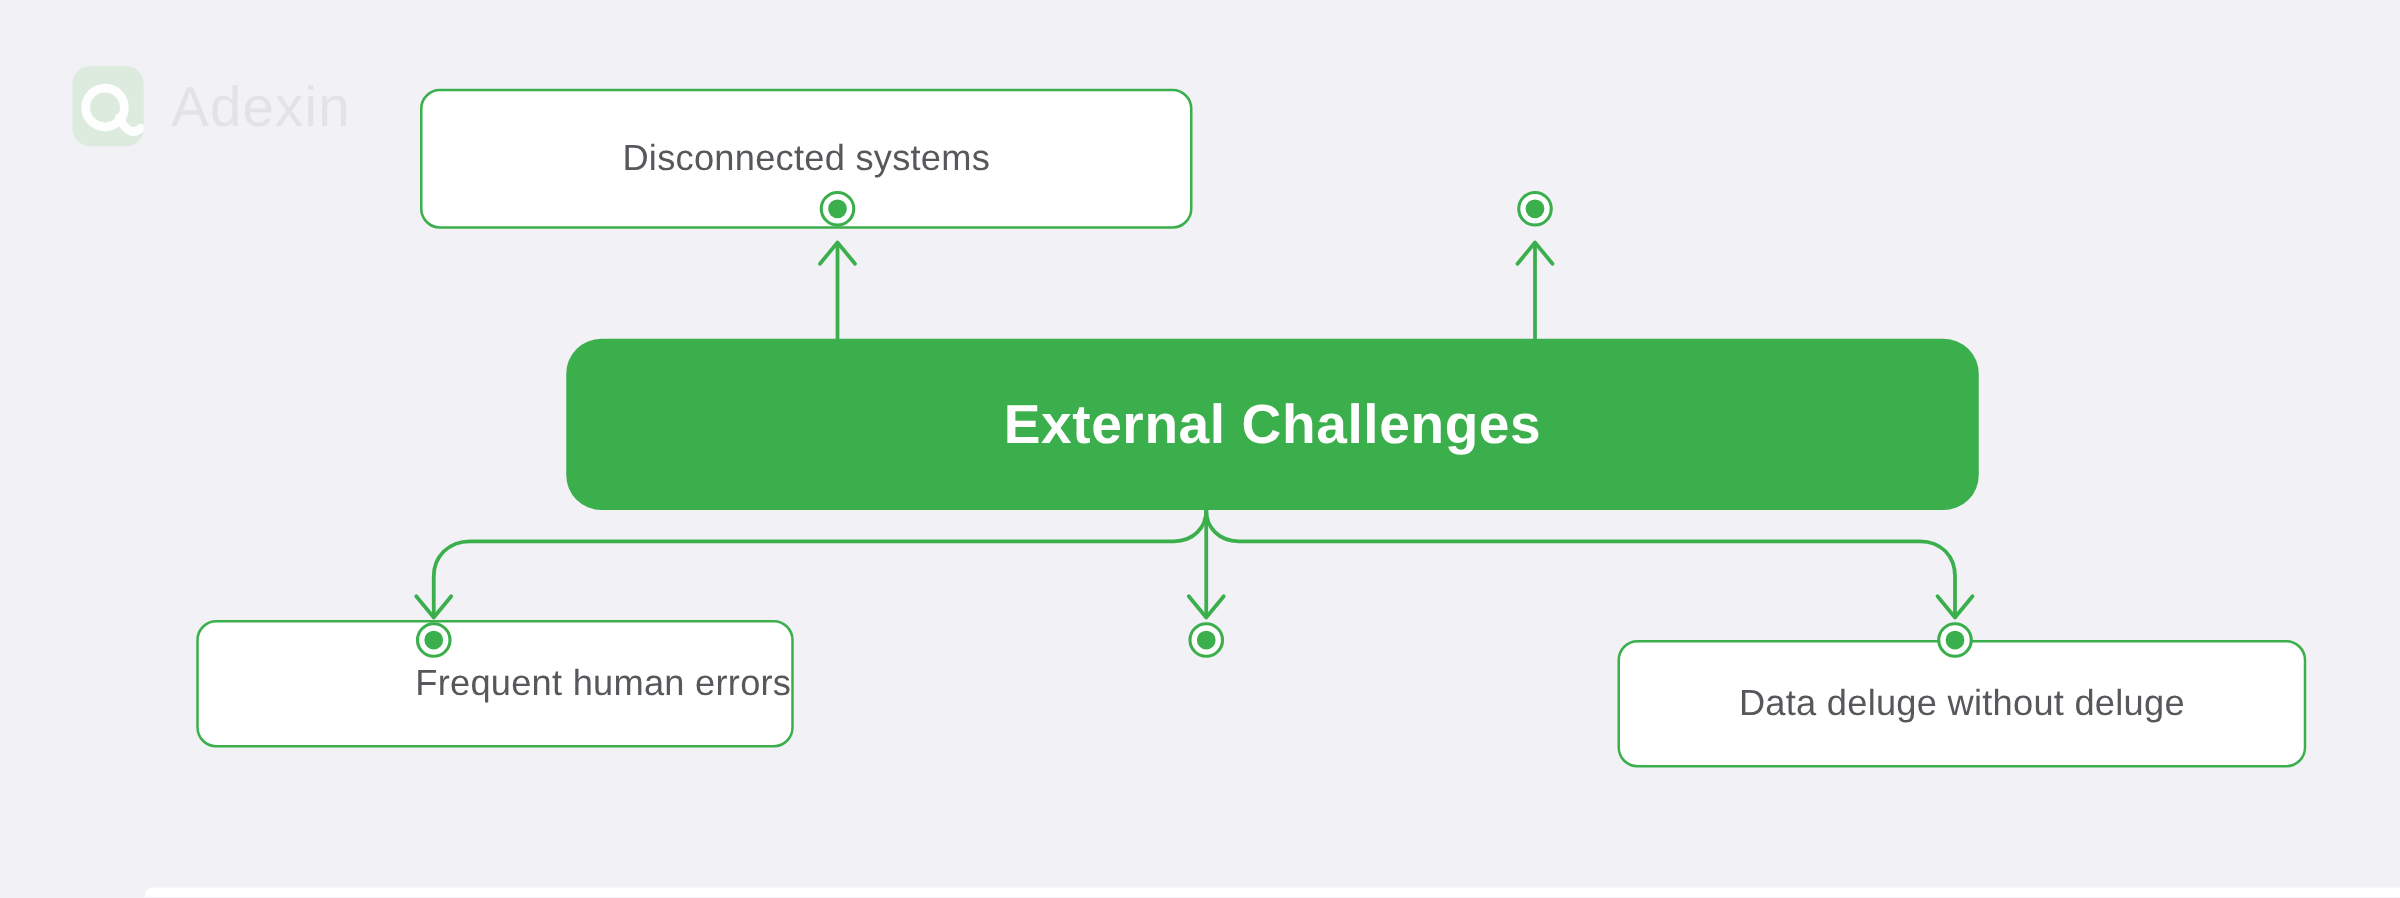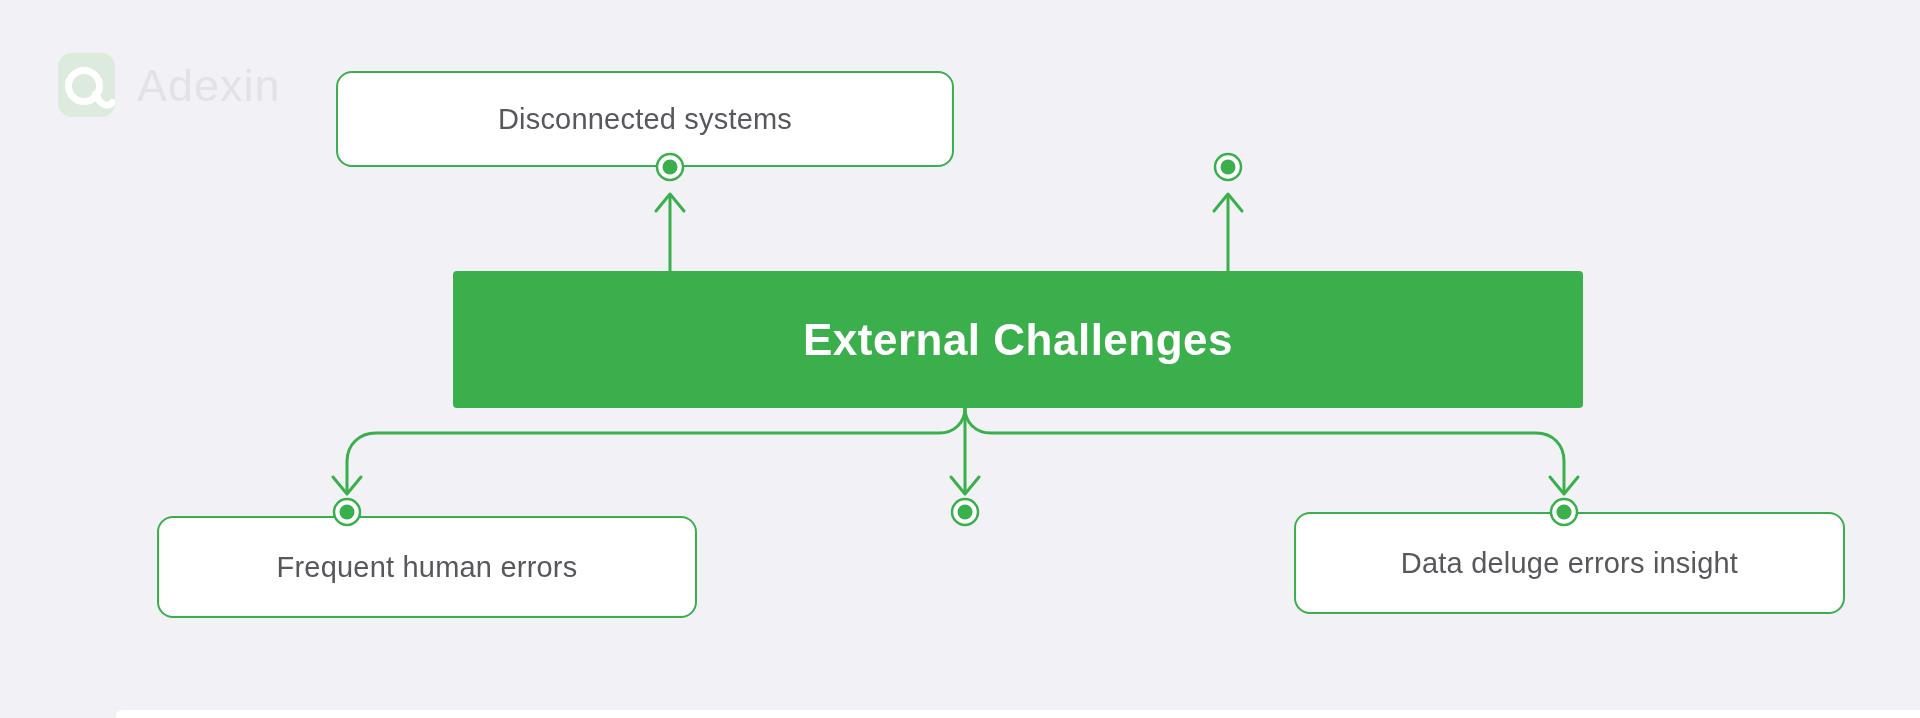--- a/index.html
+++ b/index.html
@@ -63,21 +63,21 @@
     border-radius: 16px;
   }
   .node-label {
     font-size: 29px;
     color: var(--color-node_text, #57585b);
     letter-spacing: 0.2px;
     white-space: nowrap;
   }
   .center-node {
     background: var(--color-green, #3aaf4c);
-    border-radius: 4px;
+    border-radius: 28px;
   }
   .center-label {
     font-size: 44px;
     font-weight: 700;
     color: var(--color-center_text, #ffffff);
     letter-spacing: 0.5px;
     white-space: nowrap;
   }
 
   
@@ -122,36 +122,36 @@
   <div class="logo">
     <div class="logo-tile">
       <svg width="57" height="64" viewBox="0 0 57 64" aria-hidden="true">
         <circle class="logo-glyph" cx="26" cy="33" r="15.5"></circle>
         <path class="logo-glyph" d="M37.5 41 C42 51 48.5 55.5 54.5 49.5"></path>
       </svg>
     </div>
     <span class="brand">Adexin</span>
   </div>
 
-  <div class="node leaf-node" style="left:336px; top:71px; width:618px; height:96px;">
+  <div class="node leaf-node" style="left:336px; top:71px; width:618px; height:112px;">
     <span class="node-label">Disconnected systems</span>
   </div>
 
 
   <div class="node center-node" style="left:453px; top:271px; width:1130px; height:137px;">
     <span class="center-label">External Challenges</span>
   </div>
 
-  <div class="node leaf-node" style="left:157px; top:516px; width:540px; height:102px;">
+  <div class="node leaf-node" style="left:157px; top:496px; width:478px; height:102px;justify-content:flex-end;">
     <span class="node-label">Frequent human errors</span>
   </div>
 
 
   <div class="node leaf-node" style="left:1294px; top:512px; width:551px; height:102px;">
-    <span class="node-label">Data deluge errors insight</span>
+    <span class="node-label">Data deluge without deluge</span>
   </div>
 
   <svg class="connectors" width="1920" height="718" viewBox="0 0 1920 718">
 
     <g>
       <path class="arrow" d="M670 271 V196"></path>
       <path class="arrow" d="M656 211 L670 194 L684 211"></path>
     </g>
 
     <g>

